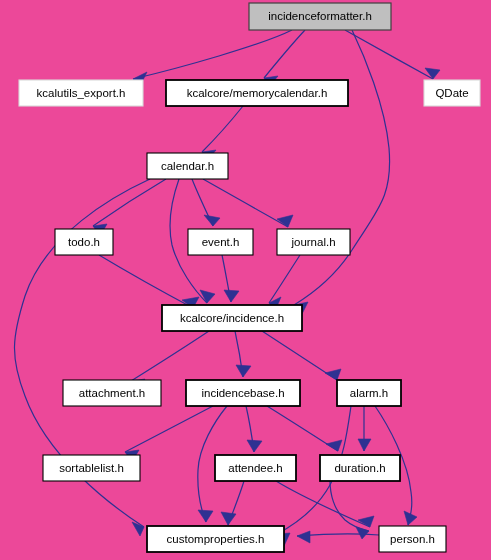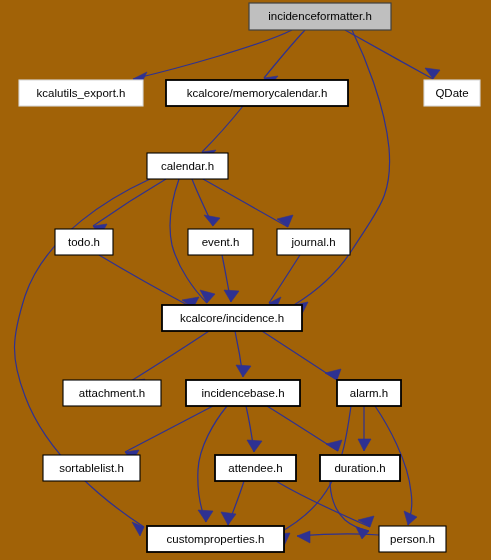--- a/index.html
+++ b/index.html
@@ -4,21 +4,21 @@
 <style>
   html, body {
     margin: 0;
     padding: 0;
     background: #ffffff;
   }
   #graph-root {
     position: relative;
     width: 491px;
     height: 560px;
-    background: #a16207;
+    background: #ec4899;
     font-family: "Liberation Sans", sans-serif;
     overflow: hidden;
   }
   svg#graph-svg {
     position: absolute;
     top: 0; left: 0;
     width: 491px;
     height: 560px;
   }
   .edge-path {

